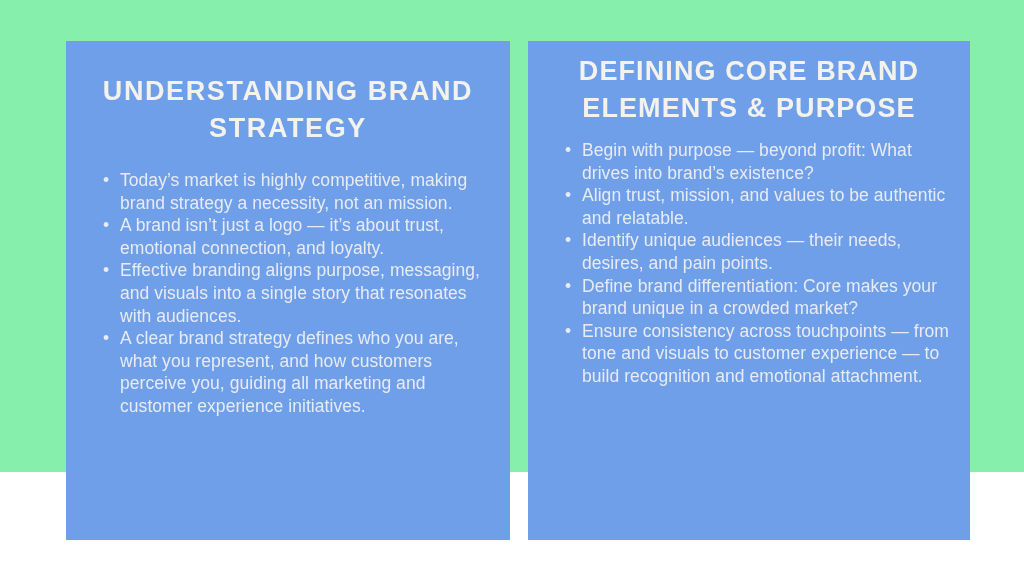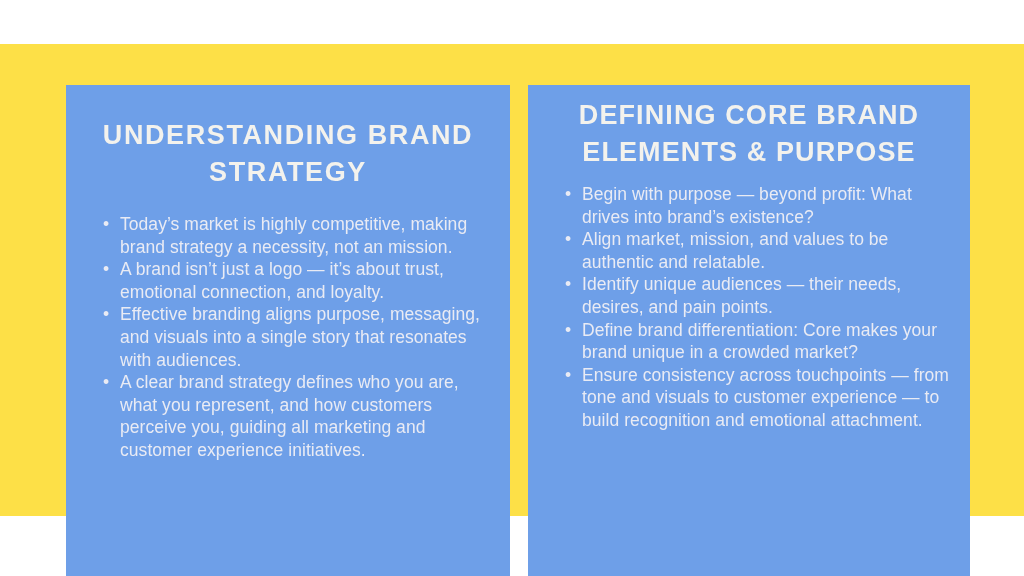--- a/index.html
+++ b/index.html
@@ -9,23 +9,22 @@
   body {
     width: 1024px;
     height: 576px;
     overflow: hidden;
     font-family: "Liberation Sans", sans-serif;
   }
   .slide {
     position: relative;
     width: 1024px;
     height: 472px;
-    background: #fde047;
+    background: #86efac;
     box-sizing: border-box;
-    margin-top: 44px;
   }
   .panel {
     position: absolute;
     top: 41px;
     height: 499px;
     background: #6E9FE8;
     box-sizing: border-box;
     overflow: hidden;
   }
   .panel-left {
@@ -120,21 +119,21 @@
 
   <section class="panel panel-right">
     <h2 class="panel-title">Defining Core Brand Elements &amp; Purpose</h2>
     <ul class="bullet-list">
       <li class="bullet-item">
         <span class="bullet-marker">•</span>
         <span class="bullet-text">Begin with purpose — beyond profit: What drives into brand’s existence?</span>
       </li>
       <li class="bullet-item">
         <span class="bullet-marker">•</span>
-        <span class="bullet-text">Align market, mission, and values to be authentic and relatable.</span>
+        <span class="bullet-text">Align trust, mission, and values to be authentic and relatable.</span>
       </li>
       <li class="bullet-item">
         <span class="bullet-marker">•</span>
         <span class="bullet-text">Identify unique audiences — their needs, desires, and pain points.</span>
       </li>
       <li class="bullet-item">
         <span class="bullet-marker">•</span>
         <span class="bullet-text">Define brand differentiation: Core makes your brand unique in a crowded market?</span>
       </li>
       <li class="bullet-item">

